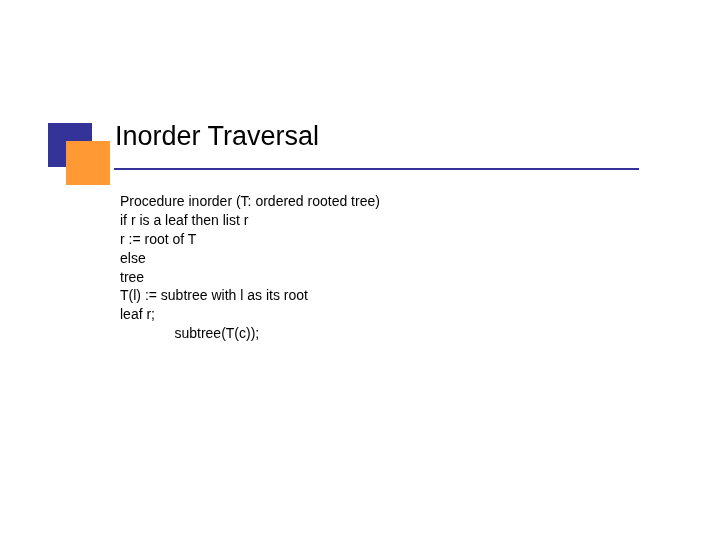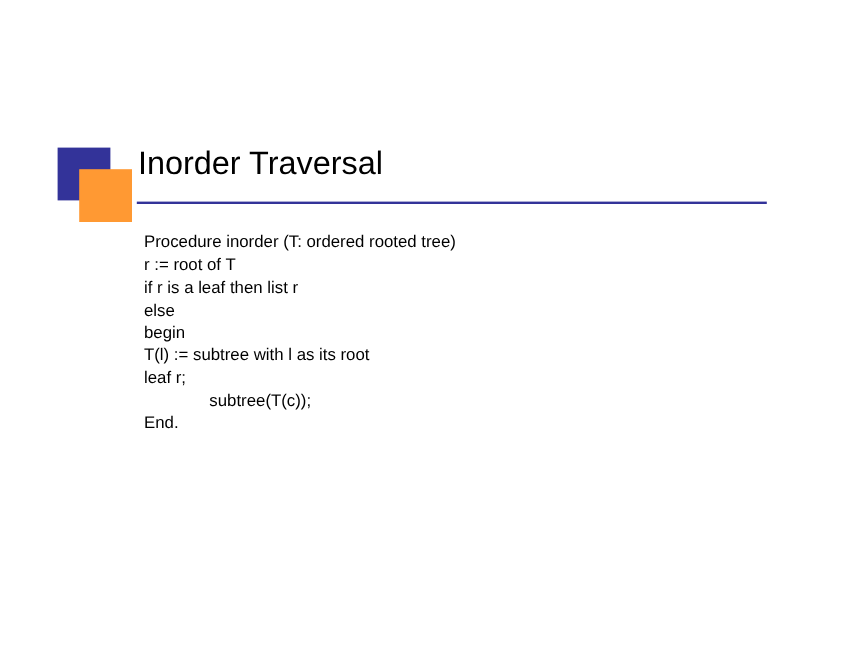--- a/index.html
+++ b/index.html
@@ -74,21 +74,20 @@
   <div class="logo-front"></div>
 </div>
 
 <div class="title-area">
   <div class="title">Inorder Traversal</div>
 </div>
 <div class="underline"></div>
 
 <div class="content">
   <div class="line">Procedure inorder (T: ordered rooted tree)</div>
+  <div class="line">if r is a leaf then list r</div>
   <div class="line">r := root of T</div>
-  <div class="line">if r is a leaf then list r</div>
   <div class="line">else</div>
-  <div class="line">begin</div>
+  <div class="line">tree</div>
   <div class="line">T(l) := subtree with l as its root</div>
   <div class="line">leaf r;</div>
   <div class="line">              subtree(T(c));</div>
-  <div class="line">End.</div>
 </div>
 
 </body></html>

